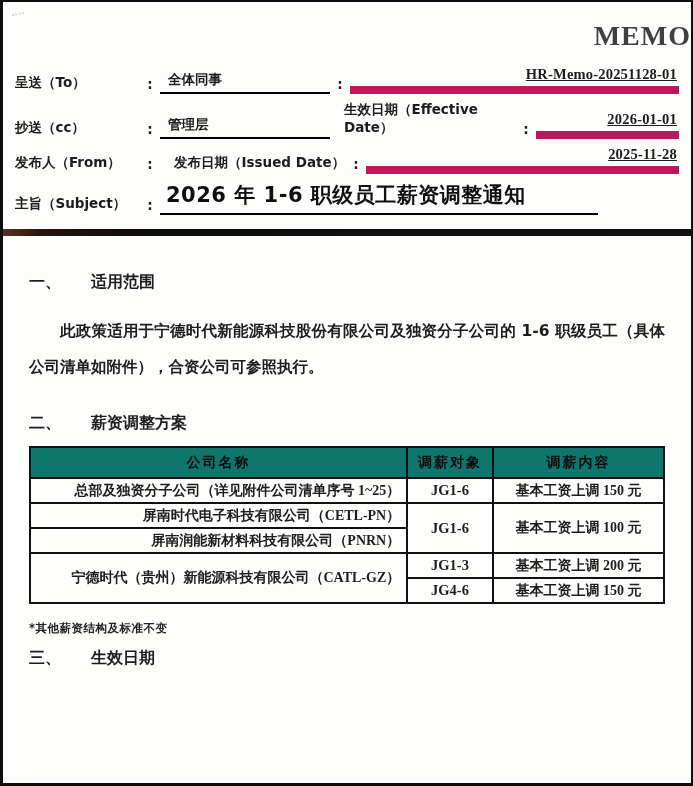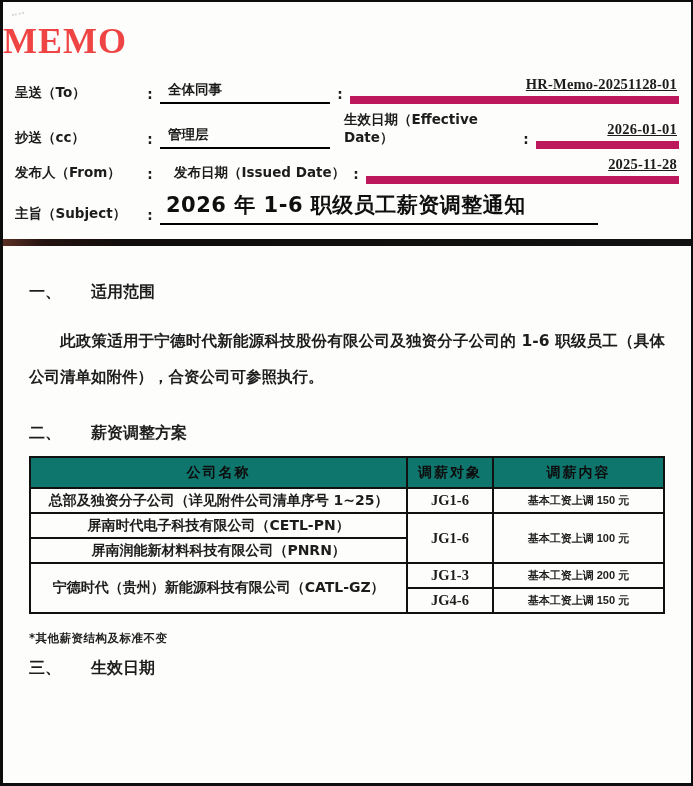--- a/index.html
+++ b/index.html
@@ -21,24 +21,24 @@
   }
   
   .scan-mark {
     position: absolute; top: 11px; left: 9px;
     width: 12px; height: 5px; opacity: 0.35;
     border-top: 2px dotted #9a9a9a;
     transform: rotate(-8deg);
   }
   .title {
     margin-top: 18px;
-    text-align: left;
+    text-align: right;
     font-family: "Liberation Serif", "DejaVu Serif", serif;
-    font-size: 36px; font-weight: 700; letter-spacing: 1px;
-    color: #ef4444;
+    font-size: 28px; font-weight: 700; letter-spacing: 1px;
+    color: #404040;
   }
   .header { margin-top: 14px; padding: 0 12px 0 12px; }
   .hrow {
     display: flex; align-items: flex-end;
     margin-bottom: 7px;
     font-size: 13.5px; font-weight: 700;
   }
   .hl-label { width: 125px; padding-bottom: 2px; }
   .h-colon  { width: 20px; text-align: center; padding-bottom: 2px; }
   .hl-value {
@@ -85,27 +85,27 @@
     font-size: 14px; font-weight: 700;
   }
   table.salary, table.salary th, table.salary td { border: 2px solid #111; }
   table.salary { border-width: 2.5px; }
   table.salary th {
     background: #0f766e;
     height: 31px; text-align: center;
     letter-spacing: 2px; color: #0d0d0d;
   }
   table.salary td { height: 25px; padding: 1px 6px; }
-  td.company-cell { text-align: center; padding-left: 9px; }
+  td.company-cell { text-align: right; padding-left: 9px; font-family: Liberation Serif, serif; }
   td.grade-cell, td.adjust-cell {
     text-align: center;
     font-family: "Liberation Serif", "DejaVu Serif", serif;
     font-size: 14.5px;
   }
-  td.adjust-cell { font-family: Liberation Sans, sans-serif; font-size: 11px; }
+  td.adjust-cell { font-family: Liberation Serif, serif; font-size: 14px; }
   col.c-company { width: 59.5%; }
   col.c-grade   { width: 13.5%; }
   col.c-adjust  { width: 27%; }
   .note { margin-top: 17px; font-size: 11.5px; letter-spacing: 0.5px; color: #222; }
 </style>
 </head>
 <body>
 
 <div class="page">
   <span class="scan-mark"></span>

